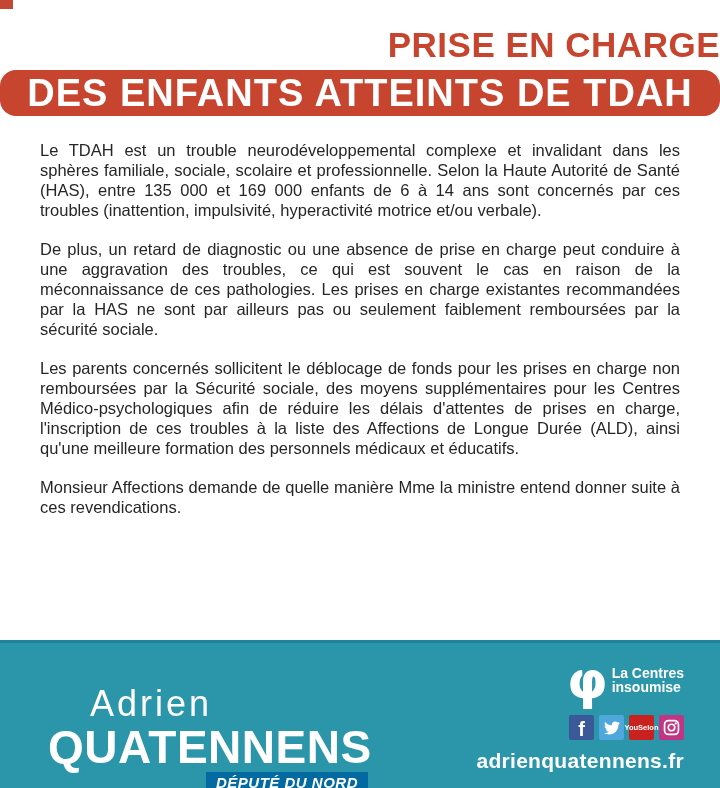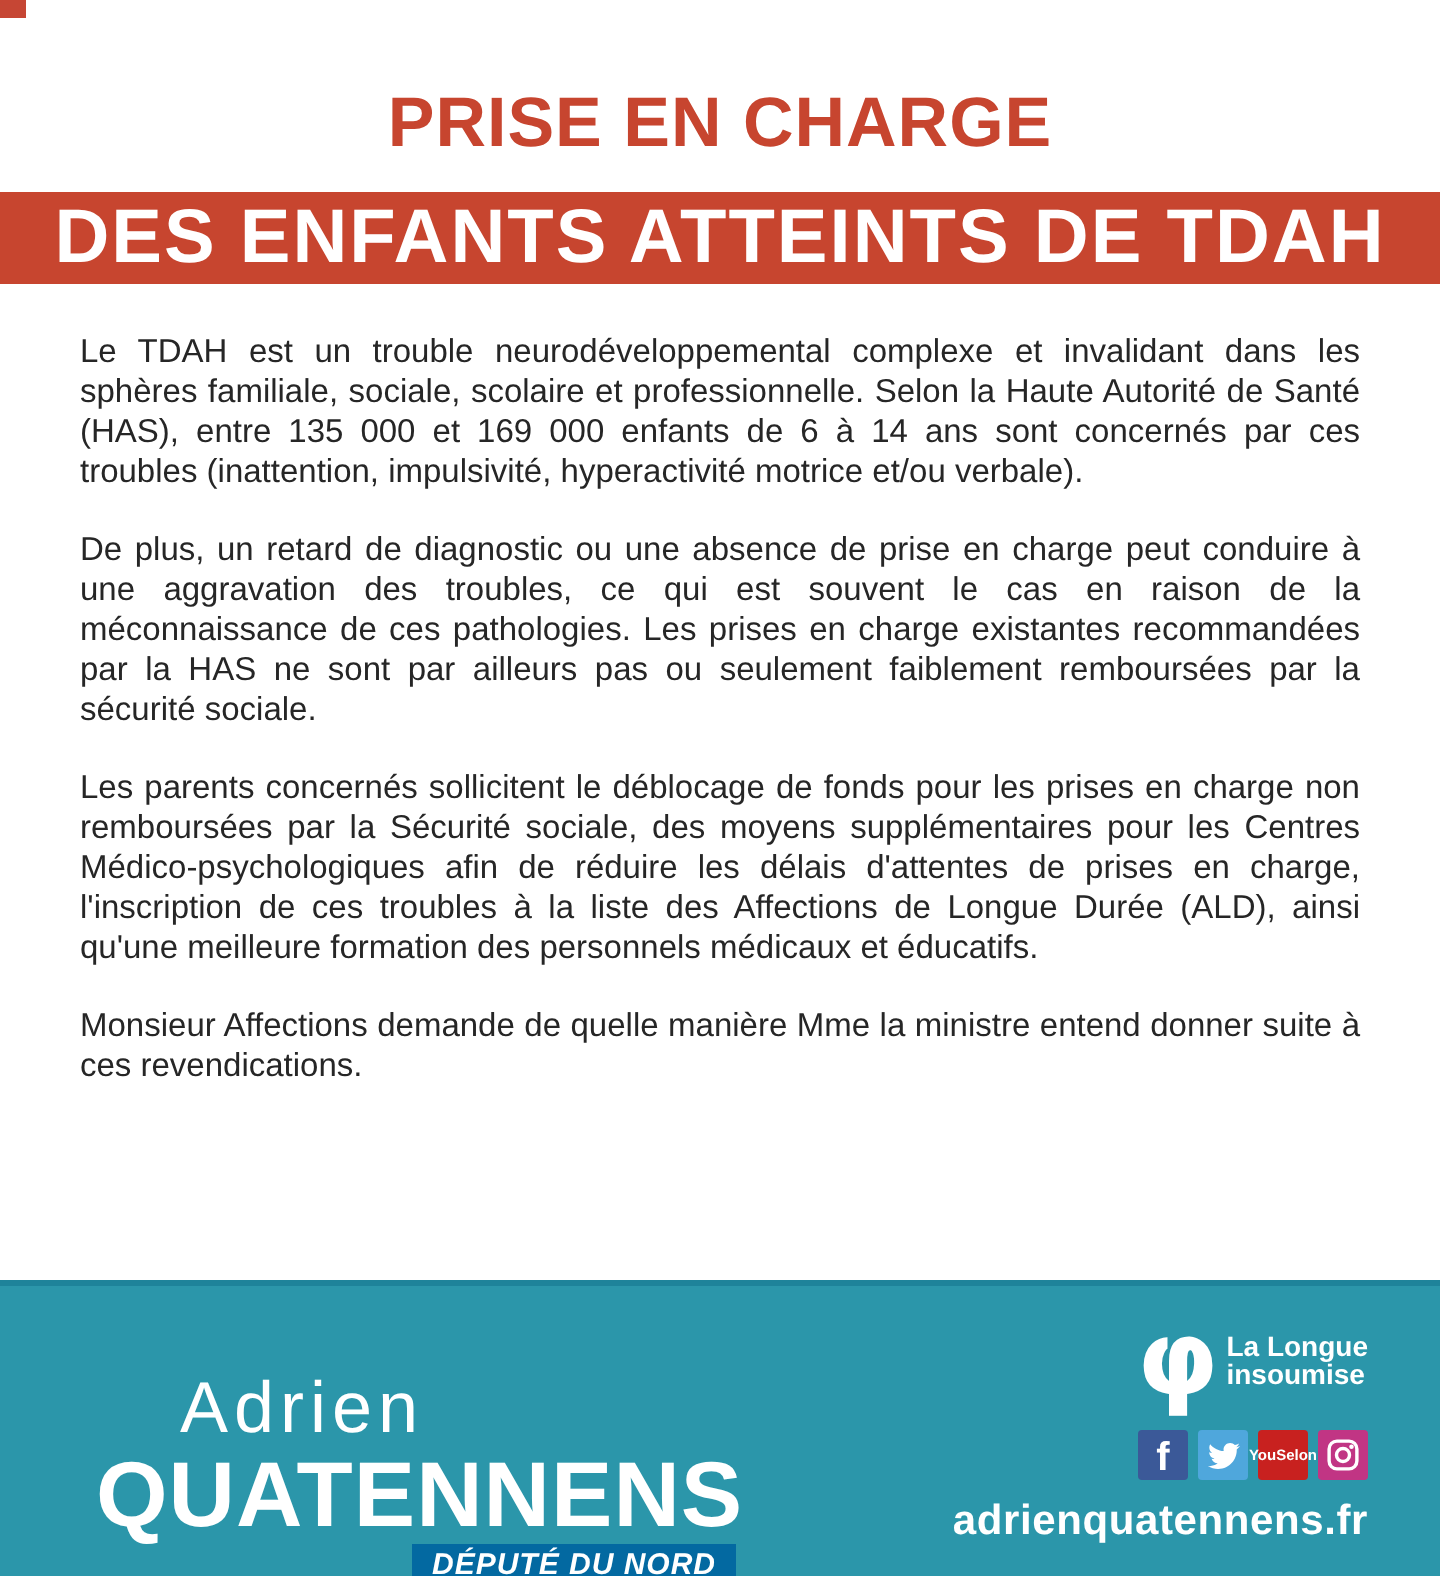--- a/index.html
+++ b/index.html
@@ -2,26 +2,26 @@
 <html><head>
 <meta charset="utf-8">
 <style>
   html,body{margin:0;padding:0;background:#e8e8e8;}
   .page{
     position:relative;width:720px;height:788px;background:#ffffff;
     font-family:"Liberation Sans",sans-serif;overflow:hidden;margin:0 auto;
   }
   .corner-mark{position:absolute;left:0;top:0;width:13px;height:9px;background:#c64634;}
   .title{
-    margin:17px;padding-top:27px;text-align:center;color:#c7452f;
+    margin:0;padding-top:27px;text-align:right;color:#c7452f;
     font-size:35px;font-weight:800;line-height:35px;letter-spacing:.5px;
   }
   .banner{
     margin-top:8px;height:46px;background:#c7452f;
-    display:flex;align-items:center;justify-content:center;
+    display:flex;align-items:center;justify-content:center;border-radius:16px;
   }
   .banner-text{color:#ffffff;font-size:38px;font-weight:800;letter-spacing:1px;white-space:nowrap;}
   .content{padding:0 40px;margin-top:24px;}
   .content p{margin:0 0 19px 0;font-size:16.5px;line-height:20px;color:#262626;text-align:justify;}
   .content p.intro{font-size:18px;line-height:21.5px;font-weight:700;color:#191919;margin-bottom:15px;}
   .footer{
     position:absolute;left:0;bottom:0;width:100%;height:148px;background:#2b96aa;
     box-shadow:inset 0 3px 0 #1e839a;
   }
   .identity{position:absolute;left:48px;top:20px;color:#fff;}
@@ -73,21 +73,21 @@
       <div class="first-name">Adrien</div>
       <div class="last-name">QUATENNENS</div>
       <div class="badge">DÉPUTÉ DU NORD</div>
     </div>
 
     <div class="right-col">
 
       <div class="lfi">
         <span class="phi">φ</span>
         <span class="lfi-text">
-          <span style="display:block">La Longue</span>
+          <span style="display:block">La Centres</span>
           <span style="display:block">insoumise</span>
         </span>
       </div>
 
       <div class="social">
         <div class="icon fb">f</div>
         <div class="icon tw">
           <svg width="16" height="16" viewBox="0 0 24 24" aria-hidden="true">
             <path fill="#ffffff" d="M23.954 4.569c-.885.389-1.83.654-2.825.775 1.014-.611 1.794-1.574 2.163-2.723-.951.555-2.005.959-3.127 1.184-.896-.959-2.173-1.559-3.591-1.559-2.717 0-4.92 2.203-4.92 4.917 0 .39.045.765.127 1.124C7.691 8.094 4.066 6.13 1.64 3.161c-.427.722-.666 1.561-.666 2.475 0 1.71.87 3.213 2.188 4.096-.807-.026-1.566-.248-2.228-.616v.061c0 2.385 1.693 4.374 3.946 4.827-.413.111-.849.171-1.296.171-.314 0-.615-.03-.916-.086.631 1.953 2.445 3.377 4.604 3.417-1.68 1.319-3.809 2.105-6.102 2.105-.39 0-.779-.023-1.17-.067 2.189 1.394 4.768 2.209 7.557 2.209 9.054 0 13.999-7.496 13.999-13.986 0-.209 0-.42-.015-.63.961-.689 1.8-1.56 2.46-2.548z"></path>
           </svg>

